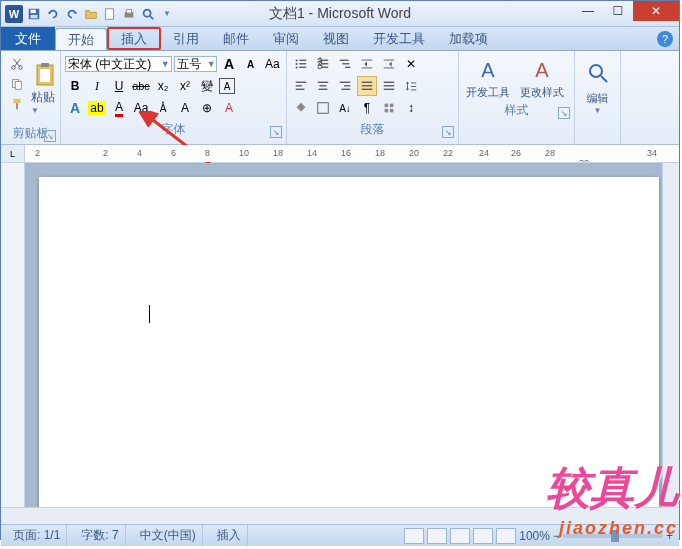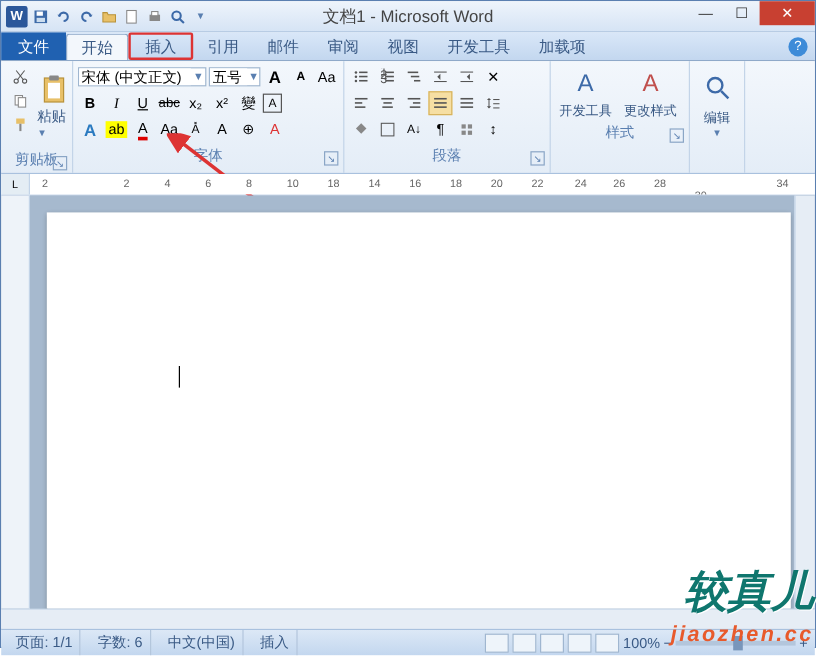--- a/index.html
+++ b/index.html
@@ -57,21 +57,21 @@
 .scroll-v { position:absolute; right:0; top:0; width:17px; height:100%; background:#e6edf5; border-left:1px solid #c3d4e8; }
 .scroll-h { height:17px; background:#e6edf5; border-top:1px solid #c3d4e8; display:flex; }
 .statusbar { height:22px; background:linear-gradient(#dce8f6,#c3d7ef); display:flex; align-items:center; gap:8px; padding:0 6px; color:#3a5a85; font-size:12px; border-top:1px solid #a9c1de; }
 .statusbar .cell { padding:0 6px; border-right:1px solid #b3c6dc; height:100%; display:flex; align-items:center; }
 .status-right { margin-left:auto; display:flex; align-items:center; gap:3px; }
 .viewbtn { width:20px; height:16px; border:1px solid #9fb6d0; background:#eef4fa; }
 .zoom-slider { width:100px; height:4px; background:#b3c6dc; position:relative; }
 .zoom-slider .thumb { position:absolute; left:48px; top:-4px; width:8px; height:12px; background:#7896bb; }
 .arrow-annot { position:absolute; left:138px; top:60px; pointer-events:none; }
 .watermark { position:absolute; right:4px; bottom:10px; text-align:right; font-style:italic; font-weight:bold; }
-.watermark .big { font-size:36px; color:#0f766e; text-shadow:1px 1px 0 #fff; }
+.watermark .big { font-size:44px; color:#ec4899; text-shadow:1px 1px 0 #fff; }
 .watermark .url { font-size:18px; color:#e85a2c; letter-spacing:2px; }
 .tick { font-size:9px; color:#666; position:absolute; }
 svg.ico { width:14px; height:14px; }
 </style>
 </head>
 <body>
 
 <div class="window">
 
   <div class="titlebar">
@@ -407,21 +407,21 @@
         <div class="cursor"></div>
       </div>
     </div>
     <div class="scroll-v"></div>
   </div>
 
   <div class="scroll-h"></div>
 
   <div class="statusbar">
     <div class="cell">页面: 1/1</div>
-    <div class="cell">字数: 6</div>
+    <div class="cell">字数: 7</div>
     <div class="cell">中文(中国)</div>
     <div class="cell">插入</div>
     <div class="status-right">
       <div class="viewbtn"></div>
       <div class="viewbtn"></div>
       <div class="viewbtn"></div>
       <div class="viewbtn"></div>
       <div class="viewbtn"></div>
       <span>100%</span>
       <span>−</span>

